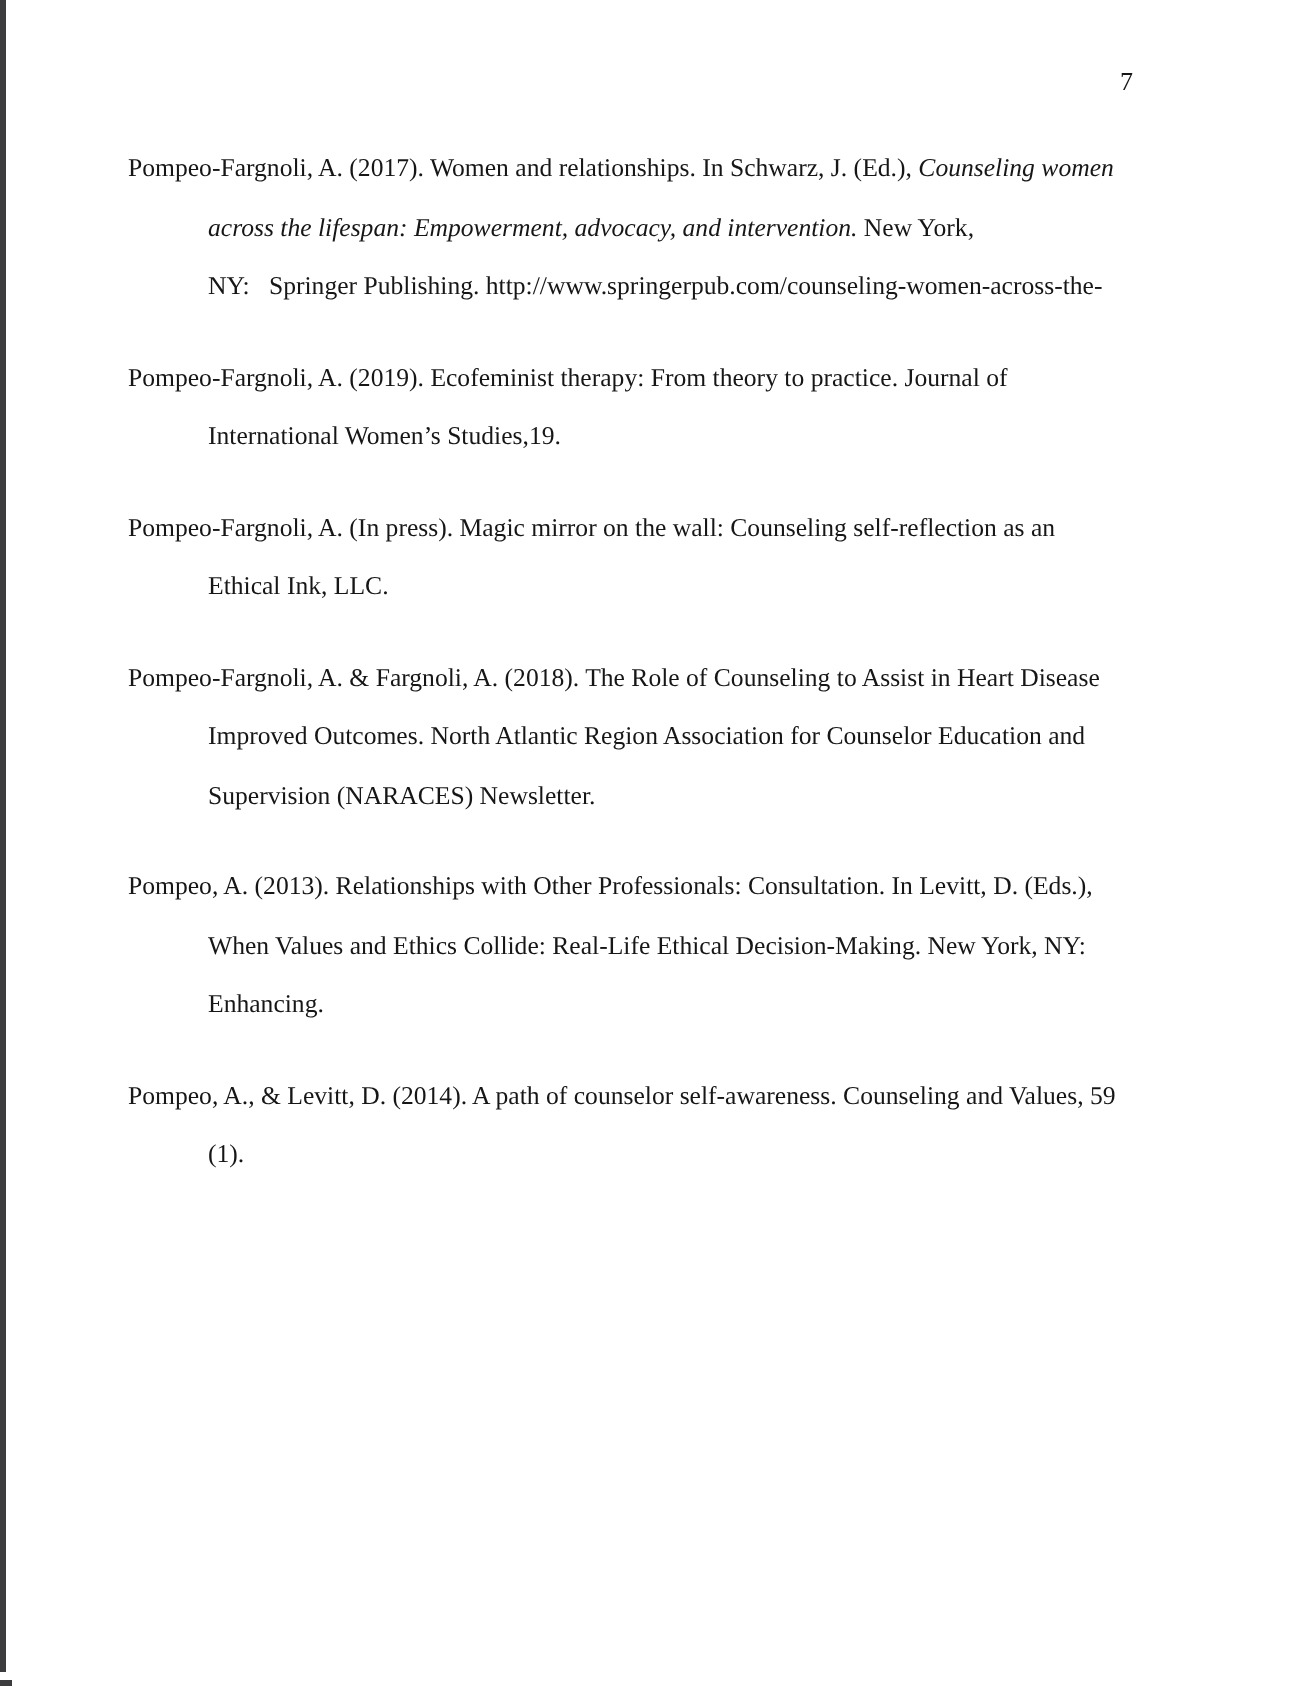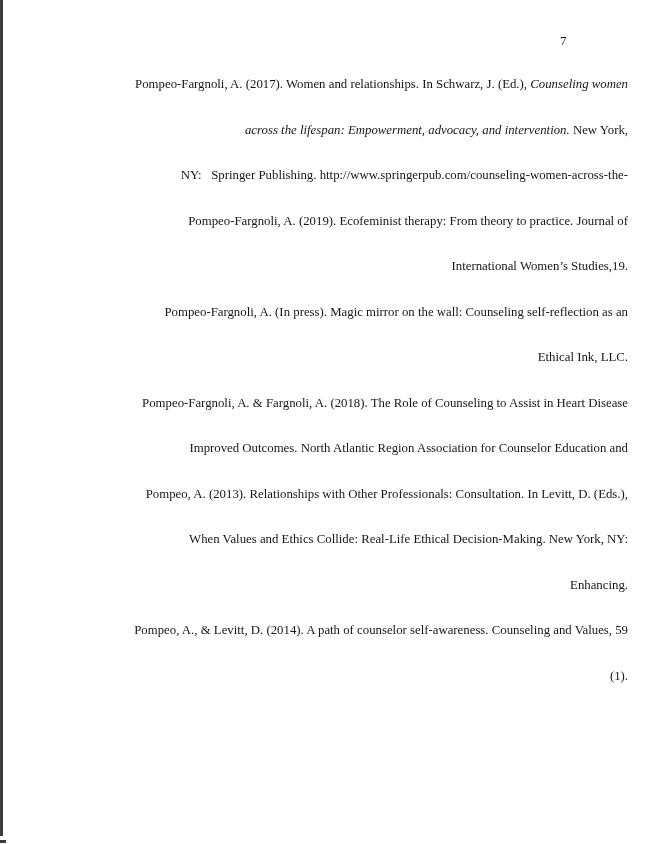--- a/index.html
+++ b/index.html
@@ -33,37 +33,35 @@
   }
   .page-number {
     position: absolute;
     top: 33px;
     left: 560px;
     font-size: 13px;
     line-height: 15px;
   }
   .references {
     position: absolute;
-    left: 88px;
+    left: 64px;
     top: 70px;
     width: 540px;
-    text-align: right;
   }
   .citation {
     margin: 0 0 16px 0;
   }
   .cline {
     white-space: pre;
     font-size: 12.8px;
     line-height: 29.5px;
     height: 29.5px;
   }
   .cline.indent {
     padding-left: 40px;
-    margin-top: 16px;
   }
   .cline .it {
     font-style: italic;
   }
 </style>
 </head>
 <body>
 
 <div class="page-edge-left"></div>
 <div class="page-edge-tick"></div>
@@ -80,20 +78,21 @@
       <div class="cline"><span class="">Pompeo-Fargnoli, A. (2019). Ecofeminist therapy: From theory to practice. Journal of</span></div>
       <div class="cline indent"><span class="">International Women’s Studies,19.</span></div>
     </div>
     <div class="citation">
       <div class="cline"><span class="">Pompeo-Fargnoli, A. (In press). Magic mirror on the wall: Counseling self-reflection as an</span></div>
       <div class="cline indent"><span class="">Ethical Ink, LLC.</span></div>
     </div>
     <div class="citation">
       <div class="cline"><span class="">Pompeo-Fargnoli, A. &amp; Fargnoli, A. (2018). The Role of Counseling to Assist in Heart Disease</span></div>
       <div class="cline indent"><span class="">Improved Outcomes. North Atlantic Region Association for Counselor Education and</span></div>
+      <div class="cline indent"><span class="">Supervision (NARACES) Newsletter.</span></div>
     </div>
     <div class="citation">
       <div class="cline"><span class="">Pompeo, A. (2013). Relationships with Other Professionals: Consultation. In Levitt, D. (Eds.),</span></div>
       <div class="cline indent"><span class="">When Values and Ethics Collide: Real-Life Ethical Decision-Making. New York, NY:</span></div>
       <div class="cline indent"><span class="">Enhancing.</span></div>
     </div>
     <div class="citation">
       <div class="cline"><span class="">Pompeo, A., &amp; Levitt, D. (2014). A path of counselor self-awareness. Counseling and Values, 59</span></div>
       <div class="cline indent"><span class="">(1).</span></div>
     </div>

